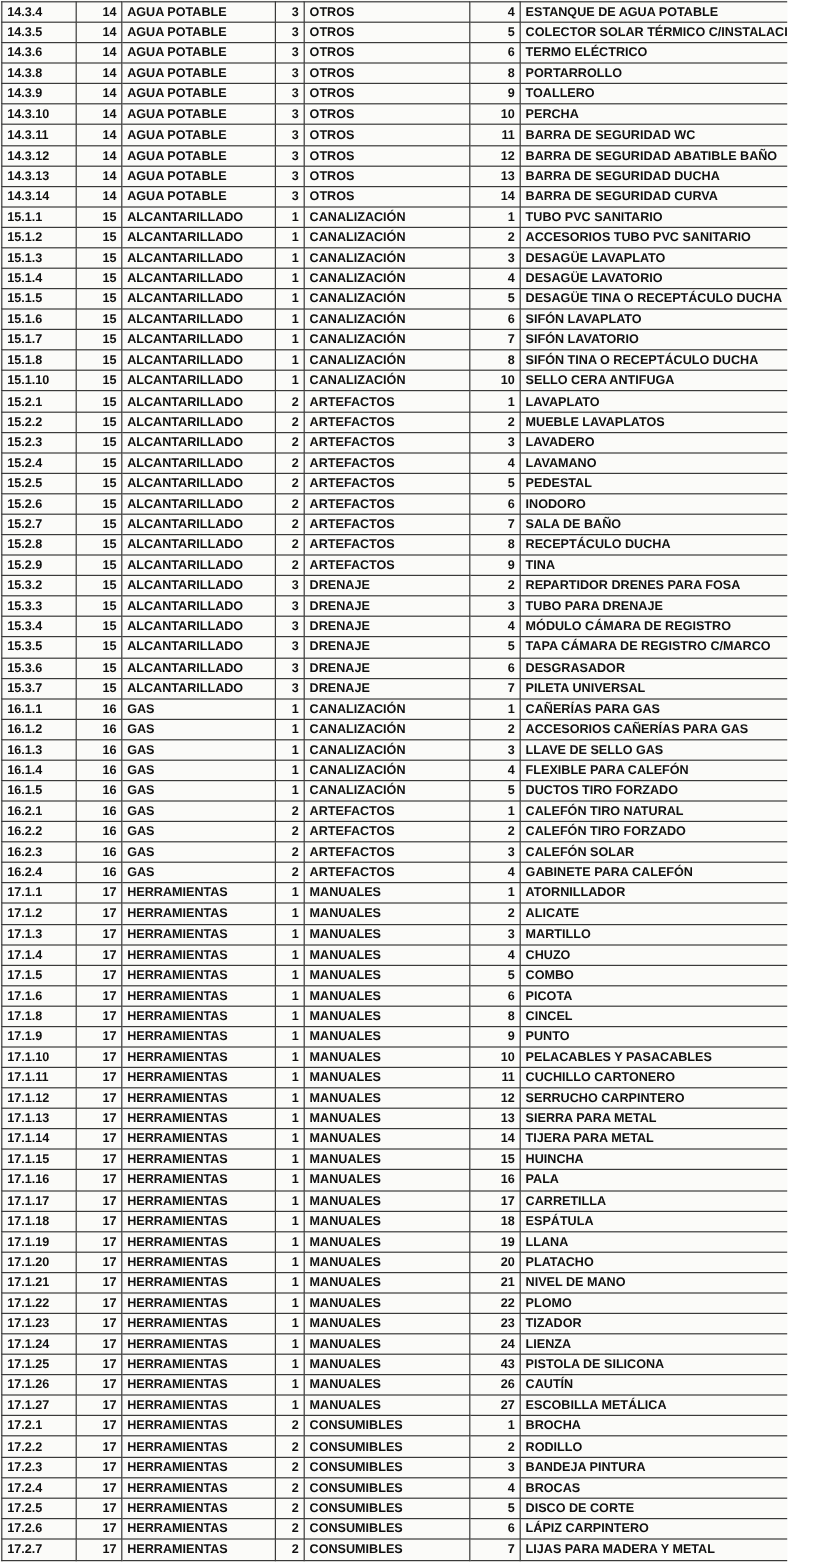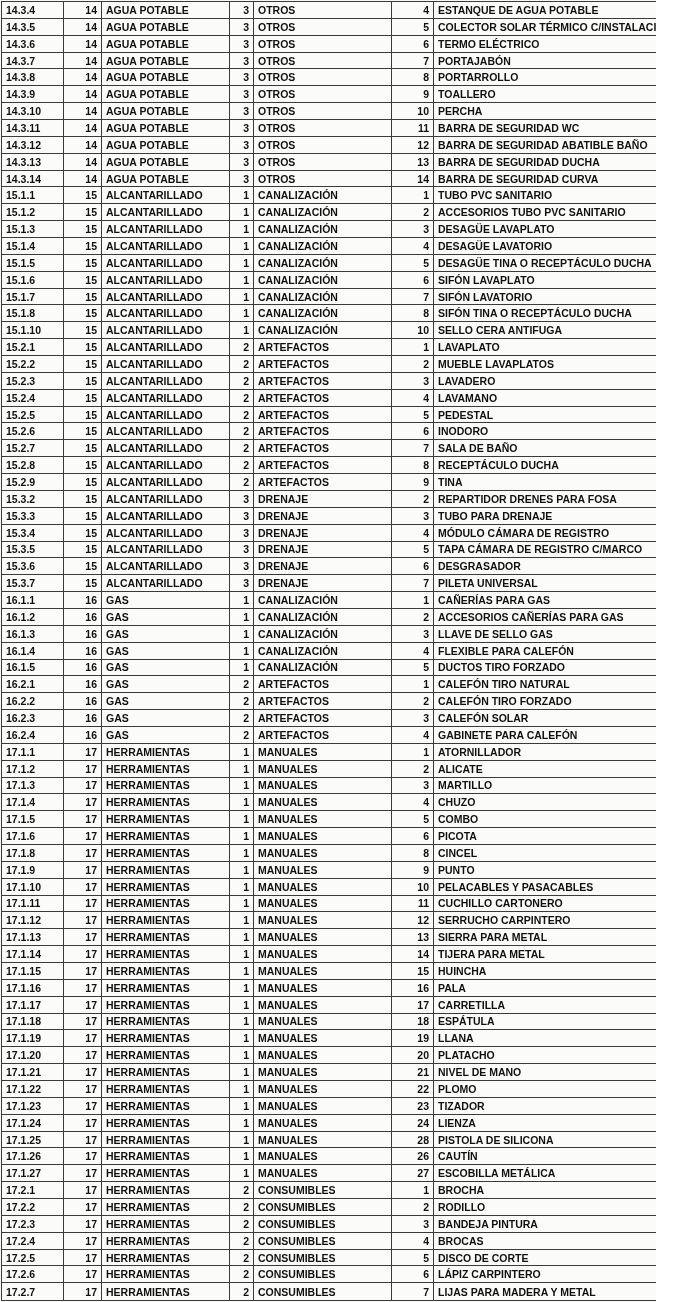--- a/index.html
+++ b/index.html
@@ -87,29 +87,20 @@
         <tr>
           <td class="c0">14.3.6</td>
           <td class="c1">14</td>
           <td class="c2">AGUA POTABLE</td>
           <td class="c3">3</td>
           <td class="c4">OTROS</td>
           <td class="c5">6</td>
           <td class="c6">TERMO ELÉCTRICO</td>
         </tr>
         <tr>
-          <td class="c0">14.3.7</td>
-          <td class="c1">14</td>
-          <td class="c2">AGUA POTABLE</td>
-          <td class="c3">3</td>
-          <td class="c4">OTROS</td>
-          <td class="c5">7</td>
-          <td class="c6">PORTAJABÓN</td>
-        </tr>
-        <tr>
           <td class="c0">14.3.8</td>
           <td class="c1">14</td>
           <td class="c2">AGUA POTABLE</td>
           <td class="c3">3</td>
           <td class="c4">OTROS</td>
           <td class="c5">8</td>
           <td class="c6">PORTARROLLO</td>
         </tr>
         <tr>
           <td class="c0">14.3.9</td>
@@ -668,21 +659,21 @@
           <td class="c4">MANUALES</td>
           <td class="c5">24</td>
           <td class="c6">LIENZA</td>
         </tr>
         <tr>
           <td class="c0">17.1.25</td>
           <td class="c1">17</td>
           <td class="c2">HERRAMIENTAS</td>
           <td class="c3">1</td>
           <td class="c4">MANUALES</td>
-          <td class="c5">28</td>
+          <td class="c5">43</td>
           <td class="c6">PISTOLA DE SILICONA</td>
         </tr>
         <tr>
           <td class="c0">17.1.26</td>
           <td class="c1">17</td>
           <td class="c2">HERRAMIENTAS</td>
           <td class="c3">1</td>
           <td class="c4">MANUALES</td>
           <td class="c5">26</td>
           <td class="c6">CAUTÍN</td>

